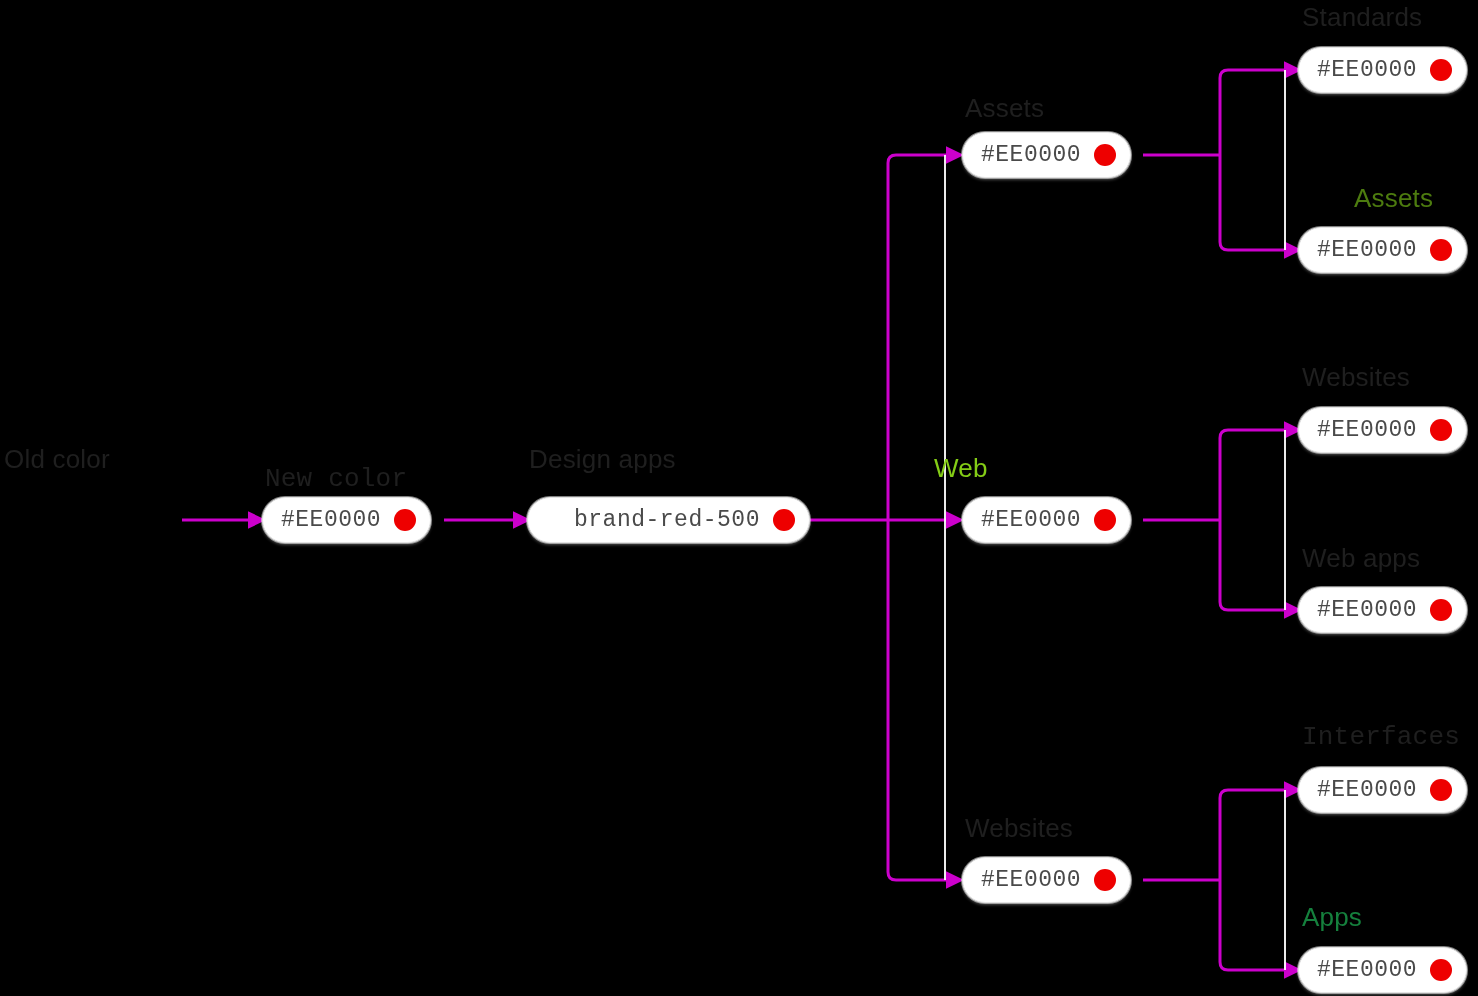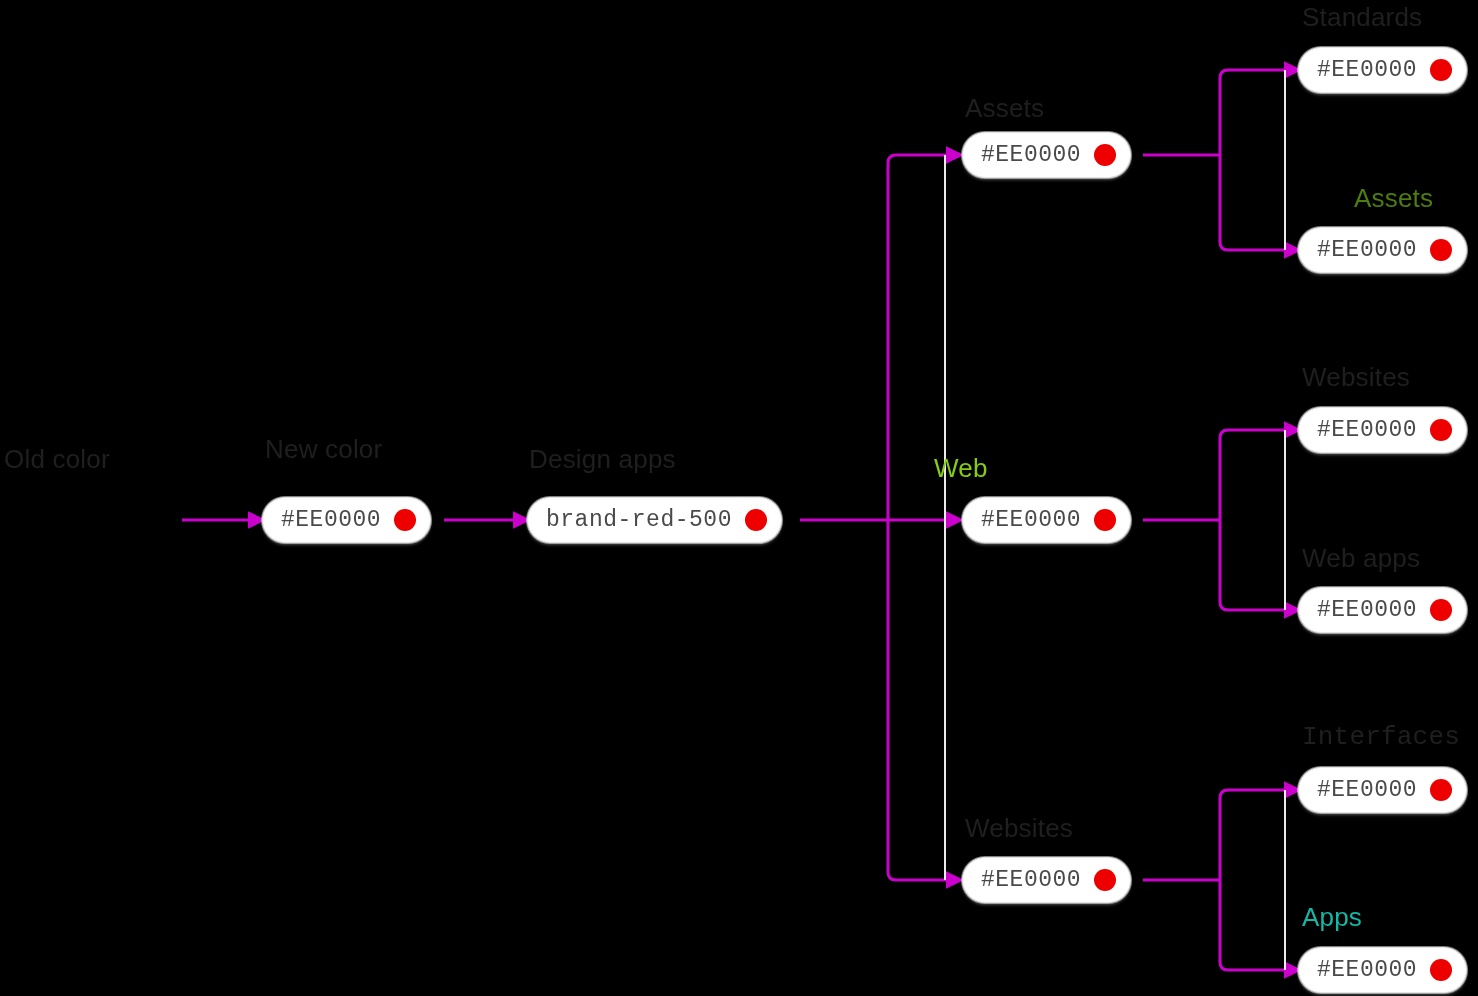--- a/index.html
+++ b/index.html
@@ -106,29 +106,29 @@
     <g stroke="#FFFFFF" stroke-width="2" fill="none" opacity="0.92">
       <line x1="945" y1="155" x2="945" y2="880"></line>
       <line x1="1285" y1="70" x2="1285" y2="250"></line>
       <line x1="1285" y1="430" x2="1285" y2="610"></line>
       <line x1="1285" y1="790" x2="1285" y2="970"></line>
     </g>
   </svg>
 
   <div class="node-label" style="left: 4px; top: 446px; color: rgb(31, 31, 31);">Old color</div>
 
-  <div class="node-label" style="left: 265px; top: 436px; color: rgb(31, 31, 31);">New color</div>
+  <div class="node-label" style="left: 265px; top: 466px; color: rgb(31, 31, 31); font-family: Liberation Mono, monospace;">New color</div>
   <div class="chip" style="left: 262px; top: 497px; background: rgb(255, 255, 255);">
     <span class="chip-text" style="color: rgb(74, 74, 74);">#EE0000</span>
     <span class="chip-swatch" style="background: rgb(238, 0, 0);"></span>
   </div>
 
   <div class="node-label" style="left: 529px; top: 446px; color: rgb(31, 31, 31);">Design apps</div>
   <div class="chip" style="left: 527px; top: 497px; background: rgb(255, 255, 255);">
-    <span class="chip-text" style="color: rgb(74, 74, 74);">brand-red-500</span>
+    <span class="chip-text" style="color: rgb(74, 74, 74); margin-left: 28px;">brand-red-500</span>
     <span class="chip-swatch" style="background: rgb(238, 0, 0);"></span>
   </div>
 
   <div class="node-label" style="left: 965px; top: 95px; color: rgb(31, 31, 31);">Assets</div>
   <div class="chip" style="left: 962px; top: 132px; background: rgb(255, 255, 255);">
     <span class="chip-text" style="color: rgb(74, 74, 74);">#EE0000</span>
     <span class="chip-swatch" style="background: rgb(238, 0, 0);"></span>
   </div>
 
   <div class="node-label" style="left: 1302px; top: 4px; color: rgb(31, 31, 31);">Standards</div>
@@ -166,19 +166,19 @@
     <span class="chip-text" style="color: rgb(74, 74, 74);">#EE0000</span>
     <span class="chip-swatch" style="background: rgb(238, 0, 0);"></span>
   </div>
 
   <div class="node-label" style="left: 1302px; top: 724px; color: rgb(31, 31, 31); font-family: Liberation Mono, monospace;">Interfaces</div>
   <div class="chip" style="left: 1298px; top: 767px; background: rgb(255, 255, 255);">
     <span class="chip-text" style="color: rgb(74, 74, 74);">#EE0000</span>
     <span class="chip-swatch" style="background: rgb(238, 0, 0);"></span>
   </div>
 
-  <div class="node-label" style="left: 1302px; top: 904px; color: #14b8a6;">Apps</div>
+  <div class="node-label" style="left: 1302px; top: 904px; color: #15803d;">Apps</div>
   <div class="chip" style="left: 1298px; top: 947px; background: rgb(255, 255, 255);">
     <span class="chip-text" style="color: rgb(74, 74, 74);">#EE0000</span>
     <span class="chip-swatch" style="background: rgb(238, 0, 0);"></span>
   </div>
 
 </div>
 
 </body></html>

